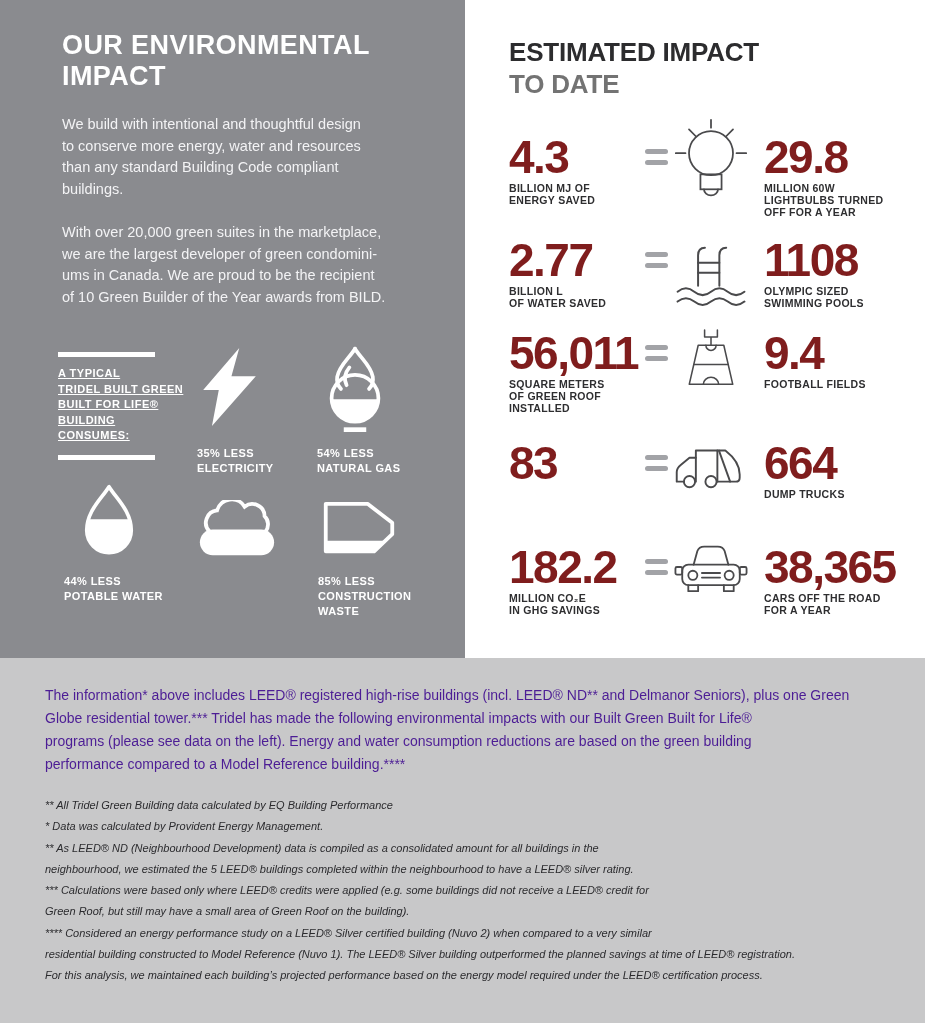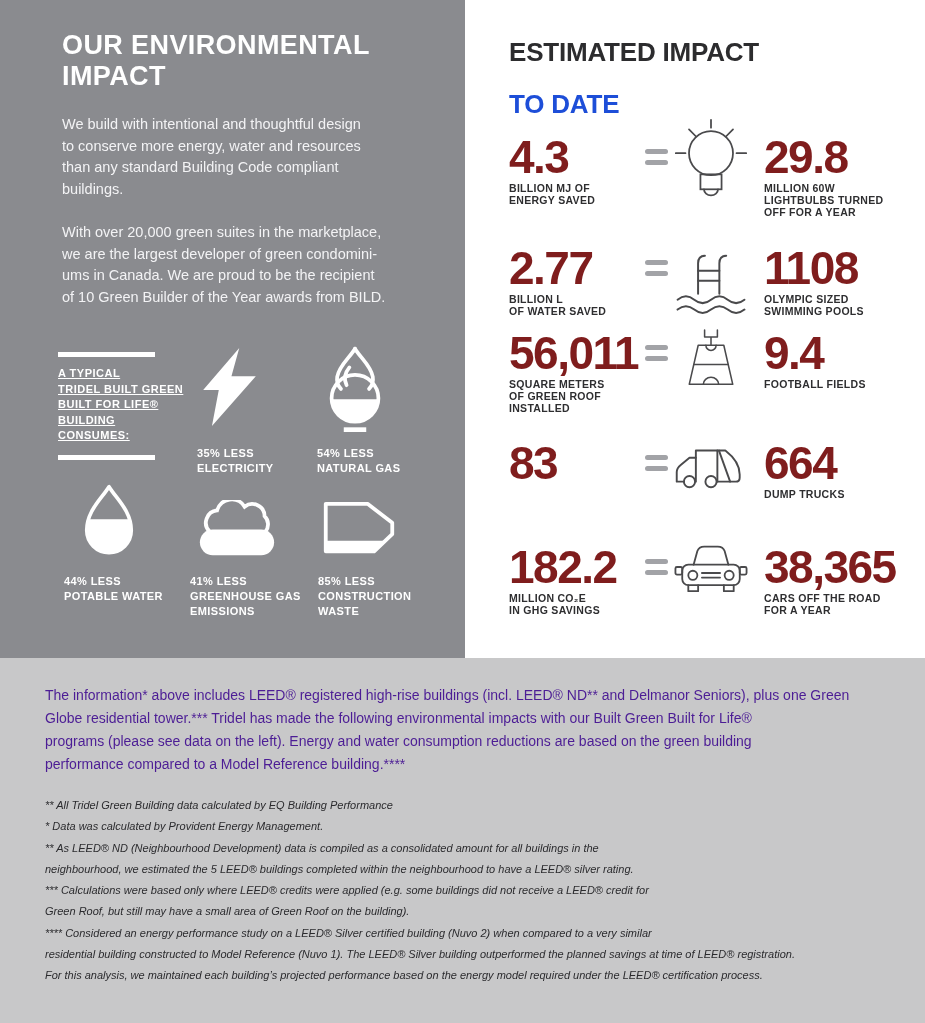--- a/index.html
+++ b/index.html
@@ -31,23 +31,23 @@
   #lbl-elec  { left:197px; top:446px; }
   #lbl-gas   { left:317px; top:446px; }
   #lbl-water { left:64px;  top:574px; }
   #lbl-ghg   { left:190px; top:574px; }
   #lbl-waste { left:318px; top:574px; }
 
   
   .right-panel { position:absolute; left:465px; top:0; width:460px; height:658px; background:#ffffff; }
   .rp-title { position:absolute; left:44px; top:36px; font-size:26px; font-weight:bold;
               line-height:32px; letter-spacing:-0.2px; color:#2C2C2E; }
-  .rp-title .line2 { color:#1d4ed8; display:block;margin-top:20px; }
+  .rp-title .line2 { color:#737373; display:block; }
   .impact-row { position:absolute; left:0; width:460px; height:110px; }
-  .r0 { top:137px; } .r1 { top:248px; } .r2 { top:333px; } .r3 { top:443px; } .r4 { top:547px; }
+  .r0 { top:137px; } .r1 { top:240px; } .r2 { top:333px; } .r3 { top:443px; } .r4 { top:547px; }
   .val, .ev { position:absolute; top:0; font-size:46px; font-weight:bold; color:#7f1d1d;
               line-height:40px; letter-spacing:-1.5px; }
   .val { left:44px; }
   .ev  { left:299px; }
   .vlabel, .evlabel { position:absolute; top:45px; font-size:10.5px; font-weight:bold;
                       color:#2E2E30; line-height:12px; letter-spacing:0.3px; }
   .vlabel { left:44px; }
   .evlabel { left:299px; }
   .eq { position:absolute; left:180px; top:12px; }
   .eq div { width:23px; height:5px; background:#A2A3A7; border-radius:2.5px; margin-bottom:6px; }
@@ -110,23 +110,20 @@
       <path d="M31,3 C23,16 7,29 7,50 A24,24 0 0 0 55,50 C55,29 39,16 31,3 Z" fill="none" stroke="#ffffff" stroke-width="4" stroke-linejoin="round"></path>
       <path d="M10,38 A24,24 0 1 0 52,38 Z" fill="#ffffff"></path>
     </svg>
     <div id="lbl-water" class="stat-label pre">44% LESS
 POTABLE WATER</div>
 
     <svg id="icon-ghg" class="stat-icon" width="80" height="59" viewBox="0 0 84 62">
       <rect x="3" y="31" width="78" height="27" rx="13.5" fill="#ffffff"></rect>
       <path d="M13,33 A13,13 0 0 1 21,11 A16,16 0 0 1 50,7 A13,13 0 0 1 71,17 A12,12 0 0 1 72,33" fill="none" stroke="#ffffff" stroke-width="4" stroke-linecap="round"></path>
     </svg>
-    <div id="lbl-ghg" class="stat-label pre">41% LESS
-GREENHOUSE GAS
-EMISSIONS</div>
 
     <svg id="icon-waste" class="stat-icon" width="76" height="59" viewBox="0 0 80 62">
       <path d="M5,5 H49 L75,25 V37 L56,55 H5 Z" fill="none" stroke="#ffffff" stroke-width="4" stroke-linejoin="round"></path>
       <path d="M5,44 H67 L55,55 H5 Z" fill="#ffffff"></path>
     </svg>
     <div id="lbl-waste" class="stat-label pre">85% LESS
 CONSTRUCTION
 WASTE</div>
   </div>
 

